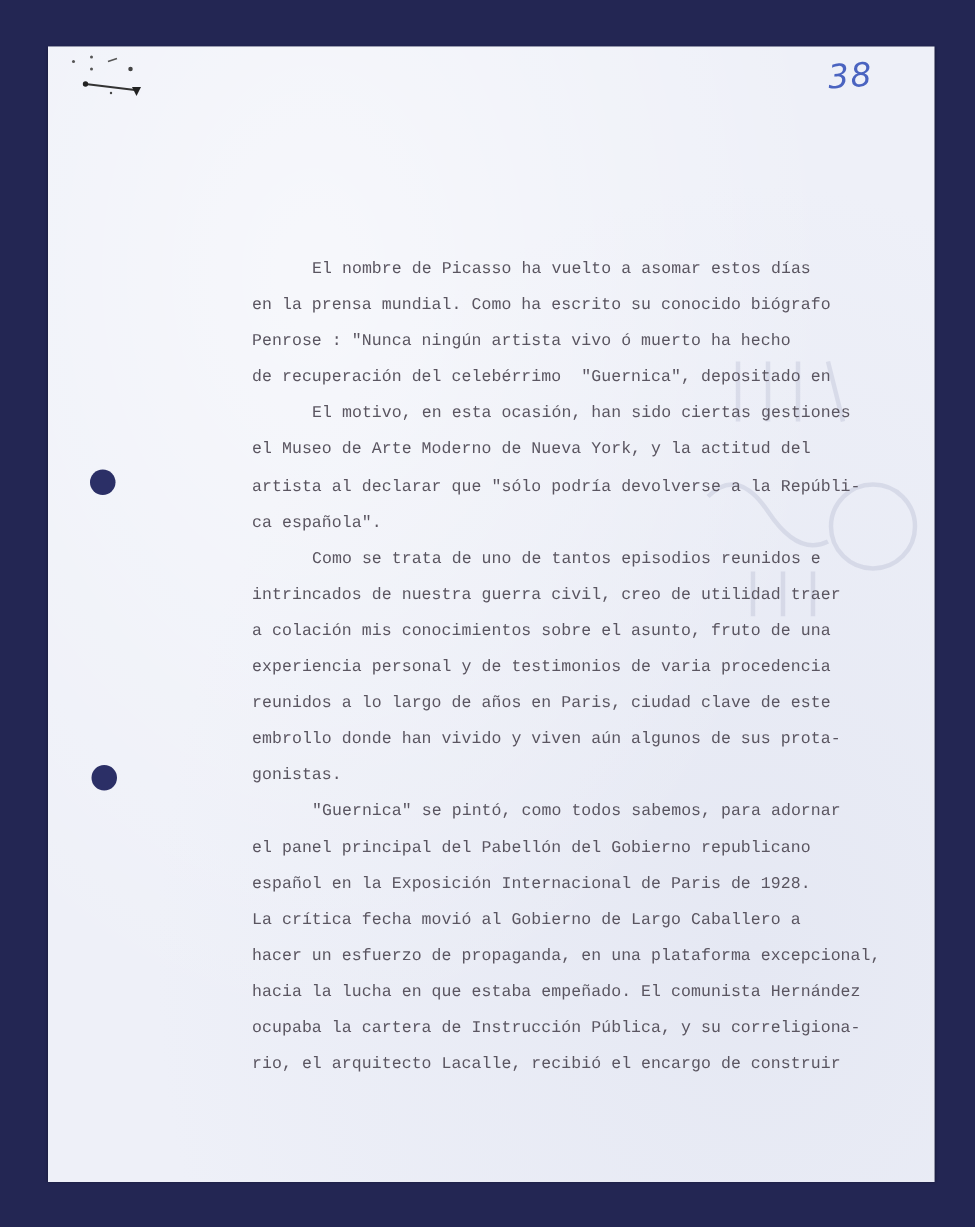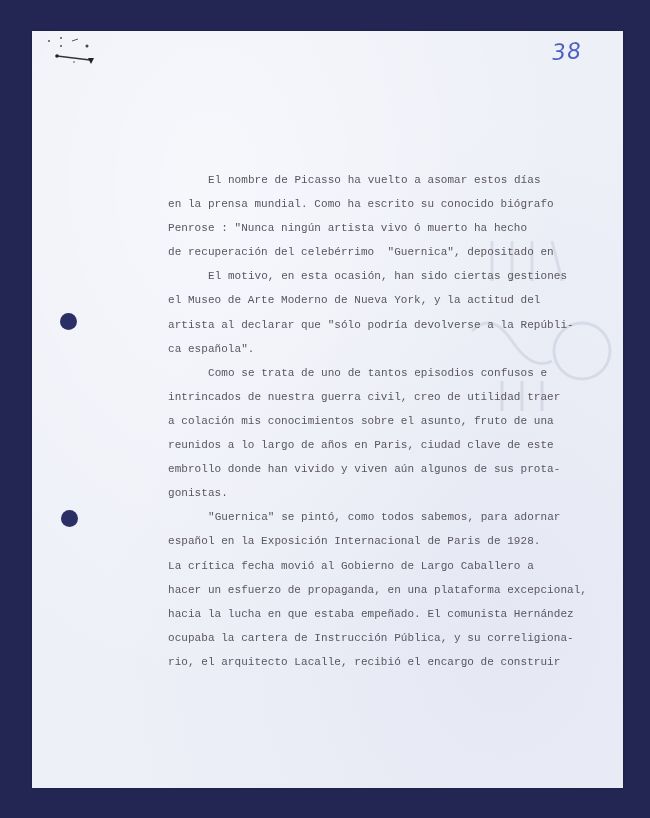--- a/index.html
+++ b/index.html
@@ -116,28 +116,30 @@
     <div class="line indent">El nombre de Picasso ha vuelto a asomar estos días</div>
     <div class="line">en la prensa mundial. Como ha escrito su conocido biógrafo</div>
     <div class="line">Penrose : "Nunca ningún artista vivo ó muerto ha hecho</div>
 
     <div class="line">de recuperación del celebérrimo  "Guernica", depositado en</div>
     <div class="line indent">El motivo, en esta ocasión, han sido ciertas gestiones</div>
     <div class="line">el Museo de Arte Moderno de Nueva York, y la actitud del</div>
     <div class="line">artista al declarar que "sólo podría devolverse a la Repúbli-</div>
     <div class="line">ca española".</div>
 
-    <div class="line indent">Como se trata de uno de tantos episodios confusos e</div>
+    <div class="line indent">Como se trata de uno de tantos episodios reunidos e</div>
     <div class="line">intrincados de nuestra guerra civil, creo de utilidad traer</div>
     <div class="line">a colación mis conocimientos sobre el asunto, fruto de una</div>
+    <div class="line">experiencia personal y de testimonios de varia procedencia</div>
     <div class="line">reunidos a lo largo de años en Paris, ciudad clave de este</div>
     <div class="line">embrollo donde han vivido y viven aún algunos de sus prota-</div>
     <div class="line">gonistas.</div>
 
     <div class="line indent">"Guernica" se pintó, como todos sabemos, para adornar</div>
+    <div class="line">el panel principal del Pabellón del Gobierno republicano</div>
     <div class="line">español en la Exposición Internacional de Paris de 1928.</div>
     <div class="line">La crítica fecha movió al Gobierno de Largo Caballero a</div>
     <div class="line">hacer un esfuerzo de propaganda, en una plataforma excepcional,</div>
     <div class="line">hacia la lucha en que estaba empeñado. El comunista Hernández</div>
     <div class="line">ocupaba la cartera de Instrucción Pública, y su correligiona-</div>
     <div class="line">rio, el arquitecto Lacalle, recibió el encargo de construir</div>
   </div>
 </div>
 
 </body></html>

